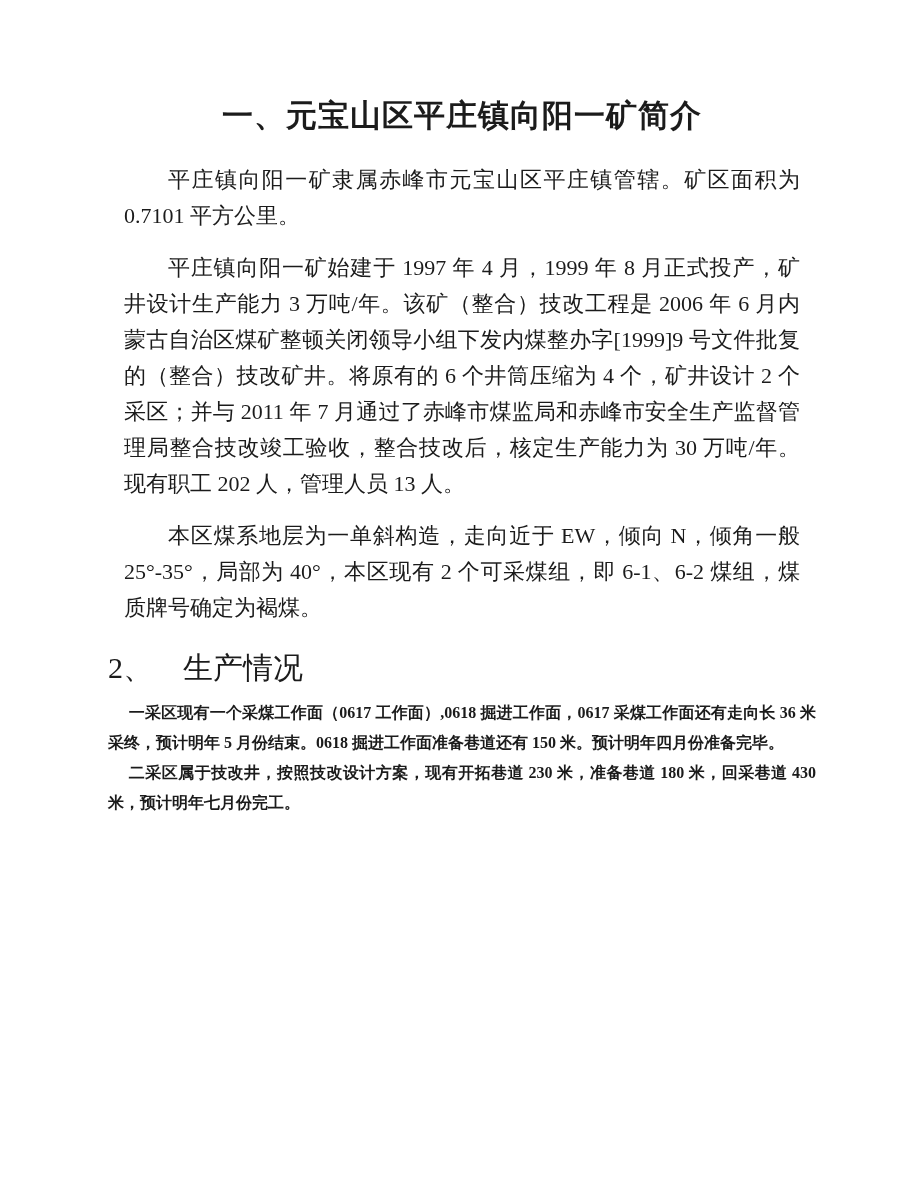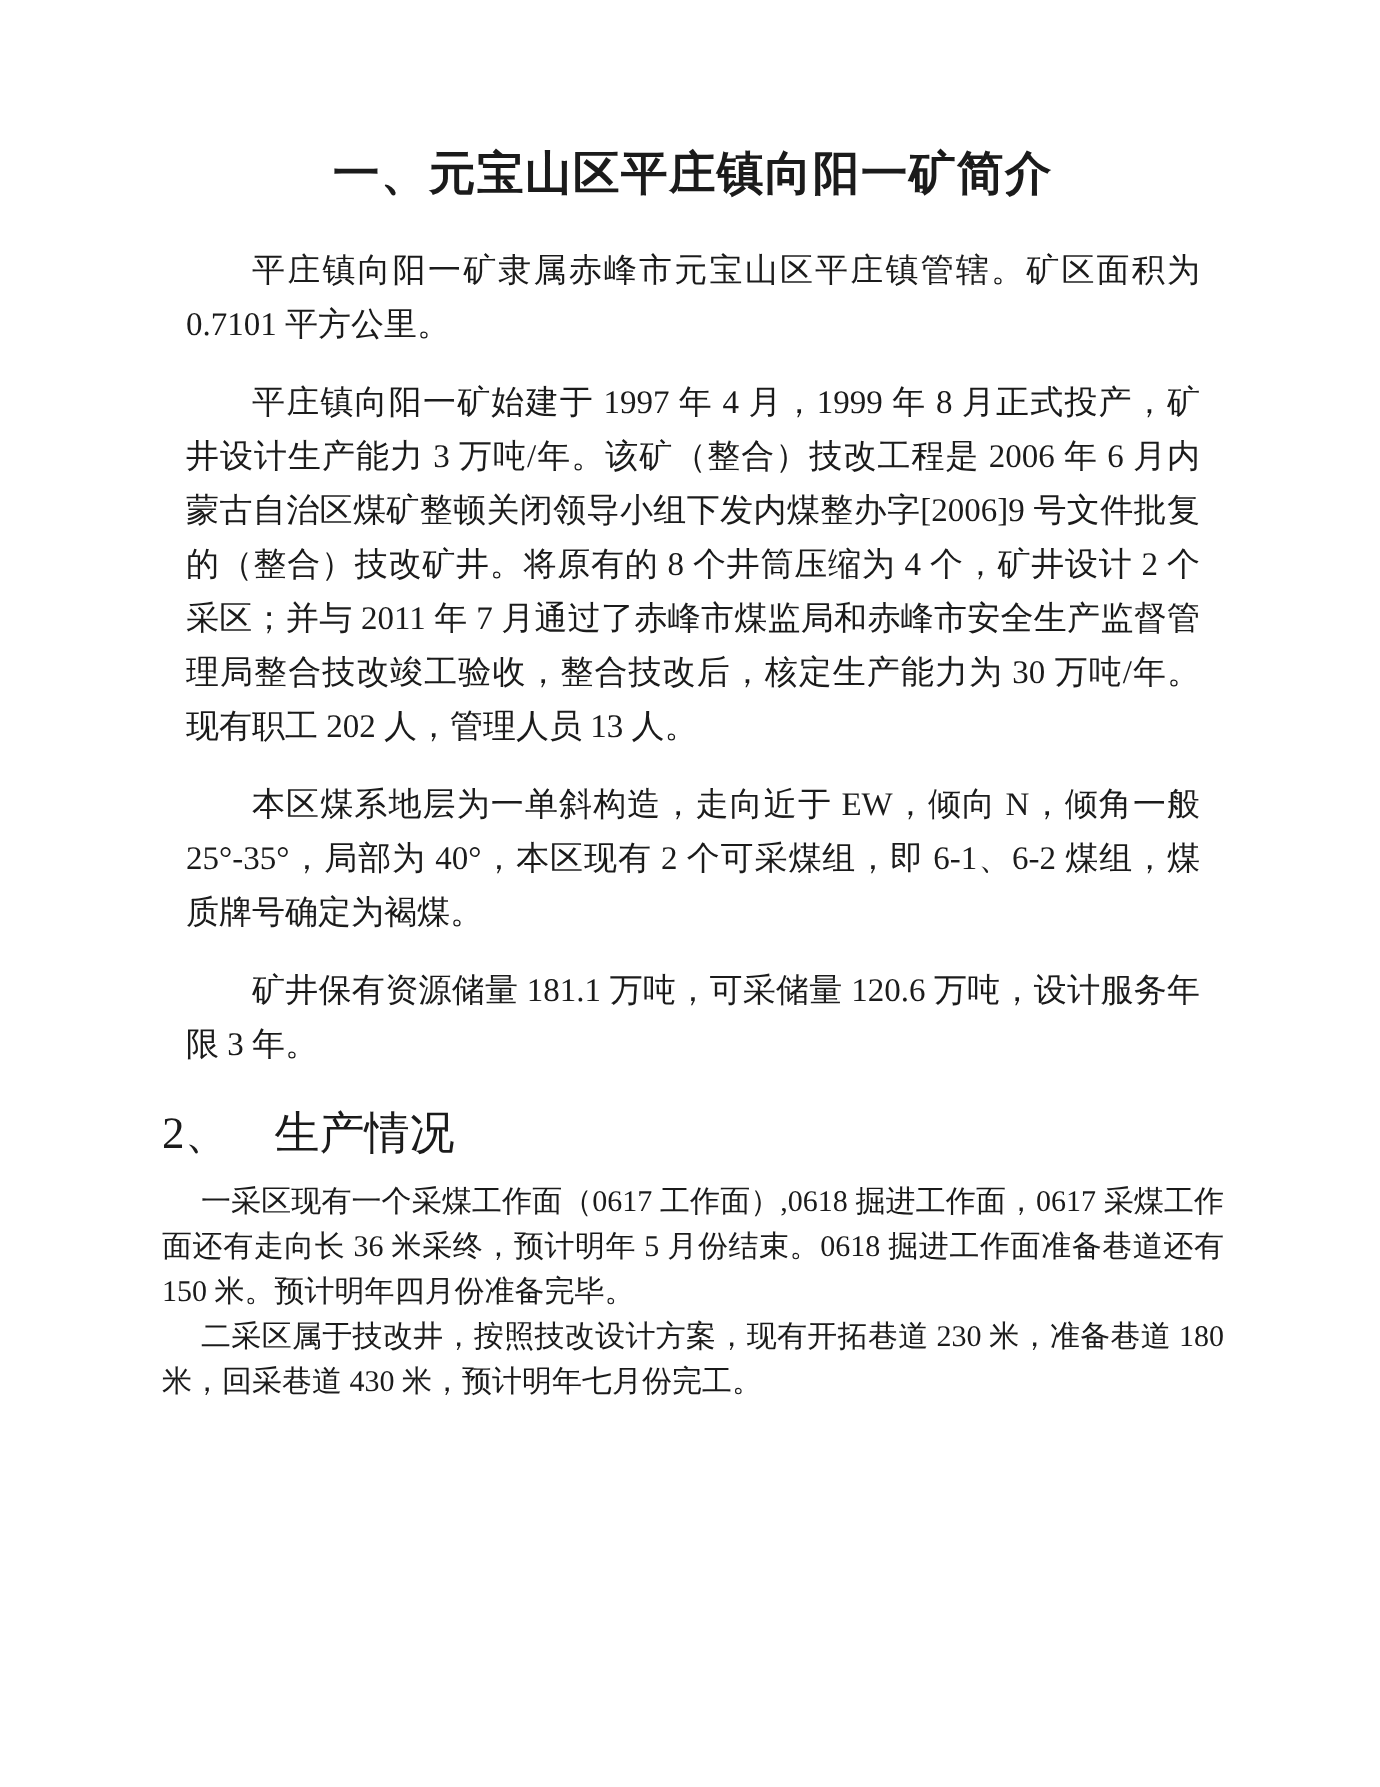--- a/index.html
+++ b/index.html
@@ -47,47 +47,47 @@
     line-height: 0;
   }
   .section2-heading {
     font-size: 30px;
     font-weight: 400;
     margin: 24px 0 12px 0;
     line-height: 1.2;
     font-family: Liberation Serif, serif;
   }
   .para-s2 {
-    font-size: 20px;
+    font-size: 16px;
     line-height: 30px;
     margin: 0;
     text-align: justify;
     text-indent: 1.3em;
+    font-weight: bold;
   }
   .para-s2.no-indent {
     text-indent: 0;
   }
 </style>
 </head>
 <body>
 
 <div class="page">
   <div class="content">
 
     <h1 class="doc-title">一、元宝山区平庄镇向阳一矿简介</h1>
 
     <p class="para">平庄镇向阳一矿隶属赤峰市元宝山区平庄镇管辖。矿区面积为 0.7101 平方公里。</p>
 
-    <p class="para">平庄镇向阳一矿始建于 1997 年 4 月，1999 年 8 月正式投产，矿井设计生产能力 3 万吨/年。该矿（整合）技改工程是 2006 年 6 月内蒙古自治区煤矿整顿关闭领导小组下发内煤整办字[2006]9 号文件批复的（整合）技改矿井。将原有的 8 个井筒压缩为 4 个，矿井设计 2 个采区；并与 2011 年 7 月通过了赤峰市煤监局和赤峰市安全生产监督管理局整合技改竣工验收，整合技改后，核定生产能力为 30 万吨/年。现有职工 202 人，管理人员 13 人。</p>
+    <p class="para">平庄镇向阳一矿始建于 1997 年 4 月，1999 年 8 月正式投产，矿井设计生产能力 3 万吨/年。该矿（整合）技改工程是 2006 年 6 月内蒙古自治区煤矿整顿关闭领导小组下发内煤整办字[1999]9 号文件批复的（整合）技改矿井。将原有的 6 个井筒压缩为 4 个，矿井设计 2 个采区；并与 2011 年 7 月通过了赤峰市煤监局和赤峰市安全生产监督管理局整合技改竣工验收，整合技改后，核定生产能力为 30 万吨/年。现有职工 202 人，管理人员 13 人。</p>
 
     <p class="para">本区煤系地层为一单斜构造，走向近于 EW，倾向 N，倾角一般 25°-35°，局部为 40°，本区现有 2 个可采煤组，即 6-1、6-2 煤组，煤质牌号确定为褐煤。</p>
 
 
 
-    <p class="para">矿井保有资源储量 181.1 万吨，可采储量 120.6 万吨，设计服务年限 3 年。</p>
 
     <h2 class="section2-heading">2、　生产情况</h2>
 
     <p class="para-s2">一采区现有一个采煤工作面（0617 工作面）,0618 掘进工作面，0617 采煤工作面还有走向长 36 米采终，预计明年 5 月份结束。0618 掘进工作面准备巷道还有 150 米。预计明年四月份准备完毕。</p>
 
     <p class="para-s2">二采区属于技改井，按照技改设计方案，现有开拓巷道 230 米，准备巷道 180 米，回采巷道 430 米，预计明年七月份完工。</p>
 
 
   </div>
 </div>

